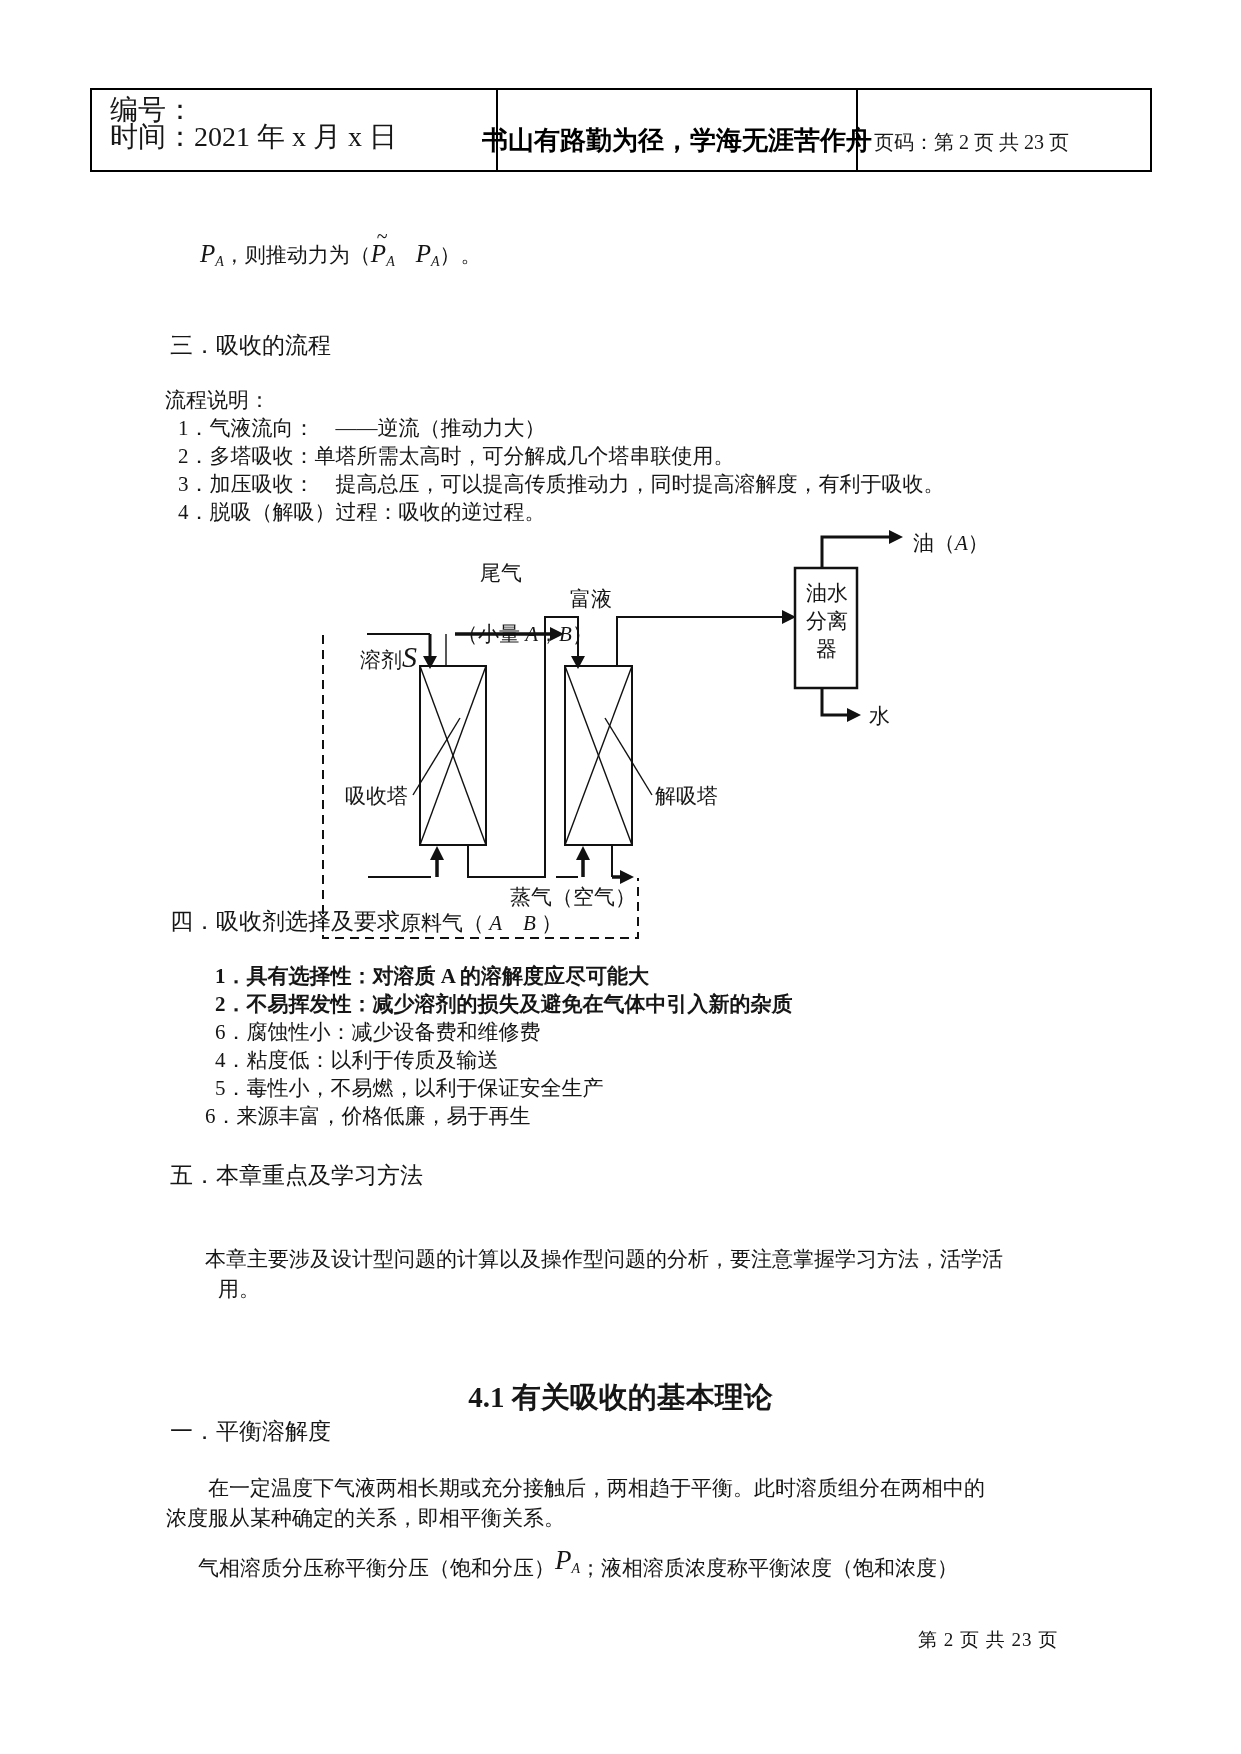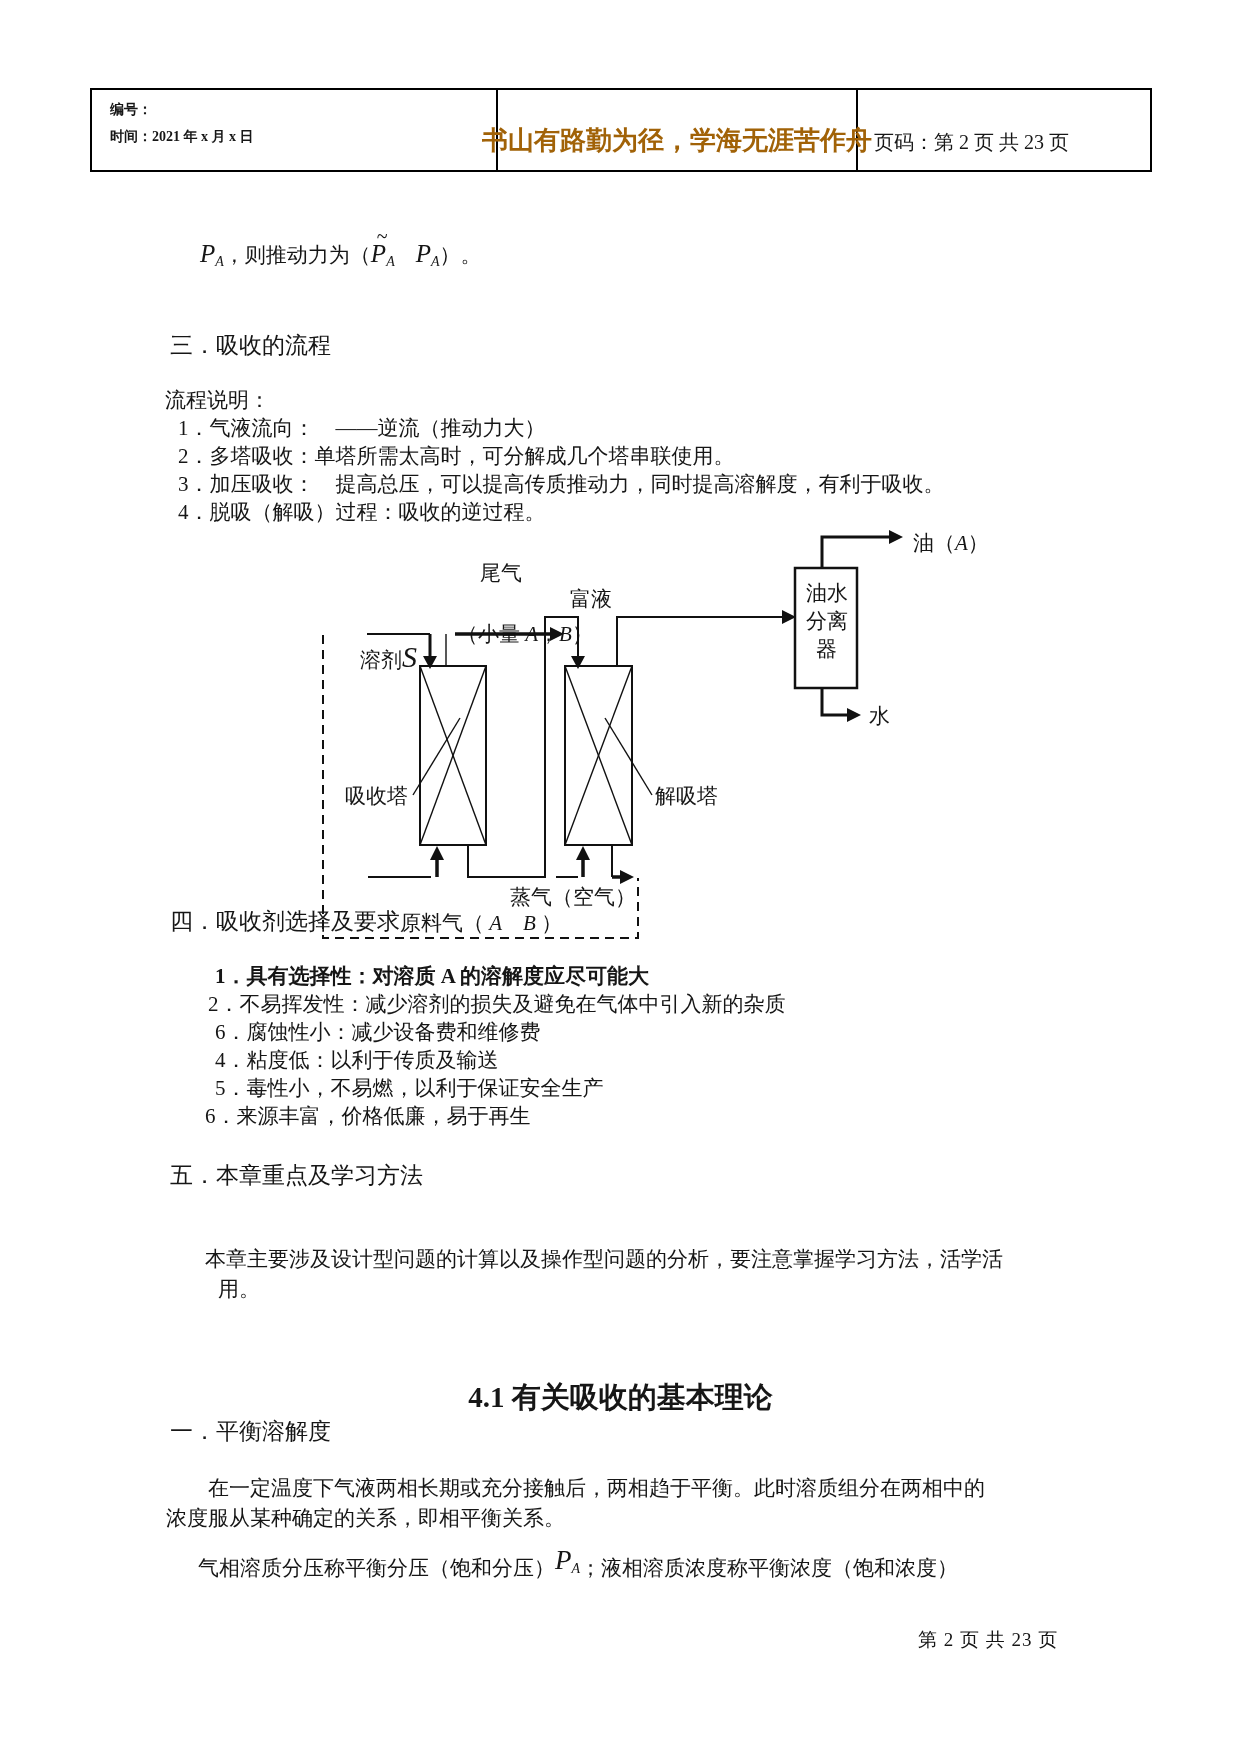--- a/index.html
+++ b/index.html
@@ -6,21 +6,21 @@
   .page{
     position:relative;width:1241px;height:1754px;background:#ffffff;
     margin:0 auto;font-family:"Liberation Serif","DejaVu Serif",serif;color:#161616;
     overflow:hidden;
   }
   .abs{position:absolute;}
   
   .hdr{position:absolute;left:90px;top:88px;width:1058px;height:80px;
        border:2px solid #000;display:flex;}
   .hdr .c1{width:406px;border-right:2px solid #000;box-sizing:border-box;
-           padding:6px 0 0 18px;font-size:14px;line-height:27px;font-weight:bold;}
+           padding:6px 0 0 18px;font-size:28px;line-height:27px;}
   .hdr .c2{width:360px;border-right:2px solid #000;box-sizing:border-box;
            display:flex;align-items:flex-end;justify-content:center;padding-bottom:12px;}
   .hdr .c3{flex:1;display:flex;align-items:flex-end;padding:0 0 14px 16px;font-size:20px;border-radius:24px;}
   .motto{font-size:26px;font-weight:bold;white-space:nowrap;}
   
   .t{font-size:21px;white-space:nowrap;}
   .h2{font-size:23px;white-space:nowrap;}
   
   i{font-family:"Liberation Serif","DejaVu Serif",serif;}
   .fPA{font-style:italic;font-size:25px;vertical-align:5px;}
@@ -39,21 +39,21 @@
 <body>
 
 <div class="page">
 
   <div class="hdr">
     <div class="c1">
       <div>编号：</div>
       <div>时间：2021 年 x 月 x 日</div>
     </div>
     <div class="c2">
-      <span class="motto" style="color:#a16207">书山有路勤为径，学海无涯苦作舟</span>
+      <span class="motto" style="color:#000000">书山有路勤为径，学海无涯苦作舟</span>
     </div>
     <div class="c3">
       <span>页码：第 2 页 共 23 页</span>
     </div>
   </div>
 
   <div class="abs t" style="left:200px;top:240px;">
     <span class="fPA" style="vertical-align:0;"><span>P</span><sub>A</sub></span><span>，则推动力为（</span><span class="ptld"><span>P</span><span class="tld">~</span><sub>A</sub></span><span>　</span><span class="fPA" style="vertical-align:0;"><span>P</span><sub>A</sub></span><span>）。</span>
   </div>
 
@@ -124,21 +124,21 @@
     <text x="100" y="470"><tspan>原料气（ </tspan><tspan class="it">A</tspan><tspan>　</tspan><tspan class="it">B</tspan><tspan> ）</tspan></text>
 
     <line x1="113" y1="335" x2="160" y2="258" stroke-width="1.4"></line>
     <text x="45" y="343">吸收塔</text>
     <line x1="352" y1="335" x2="305" y2="258" stroke-width="1.4"></line>
     <text x="355" y="343">解吸塔</text>
   </svg>
 
   <div class="abs h2" style="left:170px;top:906px;background:transparent;">四．吸收剂选择及要求</div>
   <div class="abs t" style="left:215px;top:962px;font-weight:bold;">1．具有选择性：对溶质 A 的溶解度应尽可能大</div>
-  <div class="abs t" style="left:208px;top:990px;">2．不易挥发性：减少溶剂的损失及避免在气体中引入新的杂质</div>
+  <div class="abs t" style="left:215px;top:990px;font-weight:bold;">2．不易挥发性：减少溶剂的损失及避免在气体中引入新的杂质</div>
   <div class="abs t" style="left:215px;top:1018px;">6．腐蚀性小：减少设备费和维修费</div>
   <div class="abs t" style="left:215px;top:1046px;">4．粘度低：以利于传质及输送</div>
   <div class="abs t" style="left:215px;top:1074px;">5．毒性小，不易燃，以利于保证安全生产</div>
   <div class="abs t" style="left:205px;top:1102px;">6．来源丰富，价格低廉，易于再生</div>
 
   <div class="abs h2" style="left:170px;top:1160px;">五．本章重点及学习方法</div>
   <div class="abs t" style="left:205px;top:1245px;">本章主要涉及设计型问题的计算以及操作型问题的分析，要注意掌握学习方法，活学活</div>
   <div class="abs t" style="left:218px;top:1275px;">用。</div>
 
   <div class="big92">4.1 有关吸收的基本理论</div>

